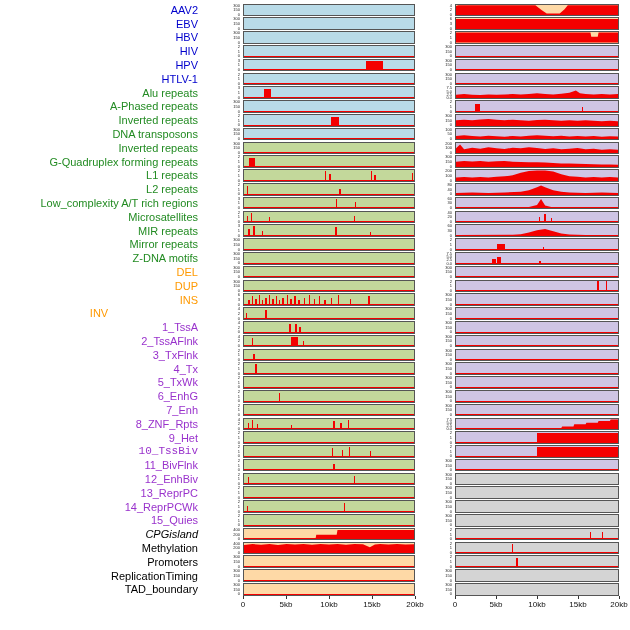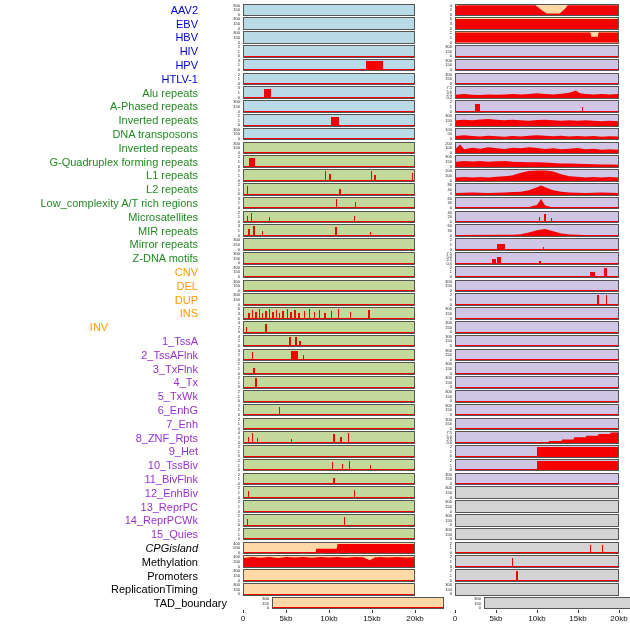--- a/index.html
+++ b/index.html
@@ -443,41 +443,20 @@
         <div class="ytick">0.0</div>
       </div>
       <div class="panel right" style="background: rgb(207, 197, 228);">
         <div class="mkbase" style="background: rgb(244, 0, 0);"></div>
         <div class="mkblock" style="left: 22.5%; width: 2.5%; height: 45%; background: rgb(244, 0, 0);"></div>
         <div class="mkblock" style="left: 25.5%; width: 2%; height: 60%; background: rgb(244, 0, 0);"></div>
         <div class="mkline" style="left: calc(52% - 0.75px); height: 25%; background: rgb(244, 0, 0);"></div>
       </div>
     </div>
     <div class="row">
-      <div class="lbl" style="color: rgb(255, 153, 0);">CNV</div>
-      <div class="yax">
-        <div class="ytick">300</div>
-        <div class="ytick">150</div>
-        <div class="ytick">0</div>
-      </div>
-      <div class="panel left" style="background: rgb(195, 216, 155);">
-        <div class="mkbase" style="background: rgb(244, 0, 0);"></div>
-      </div>
-      <div class="yax">
-        <div class="ytick">2</div>
-        <div class="ytick">1</div>
-        <div class="ytick">0</div>
-      </div>
-      <div class="panel right" style="background: rgb(207, 197, 228);">
-        <div class="mkbase" style="background: rgb(244, 0, 0);"></div>
-        <div class="mkblock" style="left: 83%; width: 3%; height: 55%; background: rgb(244, 0, 0);"></div>
-        <div class="mkblock" style="left: 91.5%; width: 2%; height: 85%; background: rgb(244, 0, 0);"></div>
-      </div>
-    </div>
-    <div class="row">
       <div class="lbl" style="color: rgb(255, 153, 0);">DEL</div>
       <div class="yax">
         <div class="ytick">300</div>
         <div class="ytick">150</div>
         <div class="ytick">0</div>
       </div>
       <div class="panel left" style="background: rgb(195, 216, 155);">
         <div class="mkbase" style="background: rgb(244, 0, 0);"></div>
       </div>
       <div class="yax">
@@ -760,21 +739,21 @@
         <div class="ytick">2</div>
         <div class="ytick">1</div>
         <div class="ytick">0</div>
       </div>
       <div class="panel right" style="background: rgb(207, 197, 228);">
         <div class="mkbase" style="background: rgb(244, 0, 0);"></div>
         <div class="mkblock" style="left: 50%; width: 50%; height: 95%; background: rgb(244, 0, 0);"></div>
       </div>
     </div>
     <div class="row">
-      <div class="lbl" style="color: rgb(153, 50, 204);">10_TssBiv</div>
+      <div class="lbl" style="color: rgb(153, 50, 204); font-family: Liberation Mono, monospace;">10_TssBiv</div>
       <div class="yax">
         <div class="ytick">2</div>
         <div class="ytick">1</div>
         <div class="ytick">0</div>
       </div>
       <div class="panel left" style="background: rgb(195, 216, 155);">
         <div class="mkbase" style="background: rgb(244, 0, 0);"></div>
         <div class="mkline" style="left: calc(52% - 0.75px); height: 80%; background: rgb(244, 0, 0);"></div>
         <div class="mkline" style="left: calc(58% - 0.75px); height: 60%; background: rgb(244, 0, 0);"></div>
         <div class="mkline" style="left: calc(62% - 0.75px); height: 90%; background: rgb(244, 0, 0);"></div>
@@ -960,21 +939,21 @@
         <div class="mkbase" style="background: rgb(244, 0, 0);"></div>
       </div>
       <div class="yax">
         <div class="ytick">300</div>
         <div class="ytick">150</div>
         <div class="ytick">0</div>
       </div>
       <div class="panel right" style="background: rgb(212, 212, 212);"></div>
     </div>
     <div class="row">
-      <div class="lbl" style="color: rgb(0, 0, 0); margin-left: 29px;">TAD_boundary</div>
+      <div class="lbl" style="color: rgb(0, 0, 0);">TAD_boundary</div>
       <div class="yax">
         <div class="ytick">300</div>
         <div class="ytick">150</div>
         <div class="ytick">0</div>
       </div>
       <div class="panel left" style="background: rgb(254, 217, 166);">
         <div class="mkbase" style="background: rgb(244, 0, 0);"></div>
       </div>
       <div class="yax">
         <div class="ytick">300</div>

